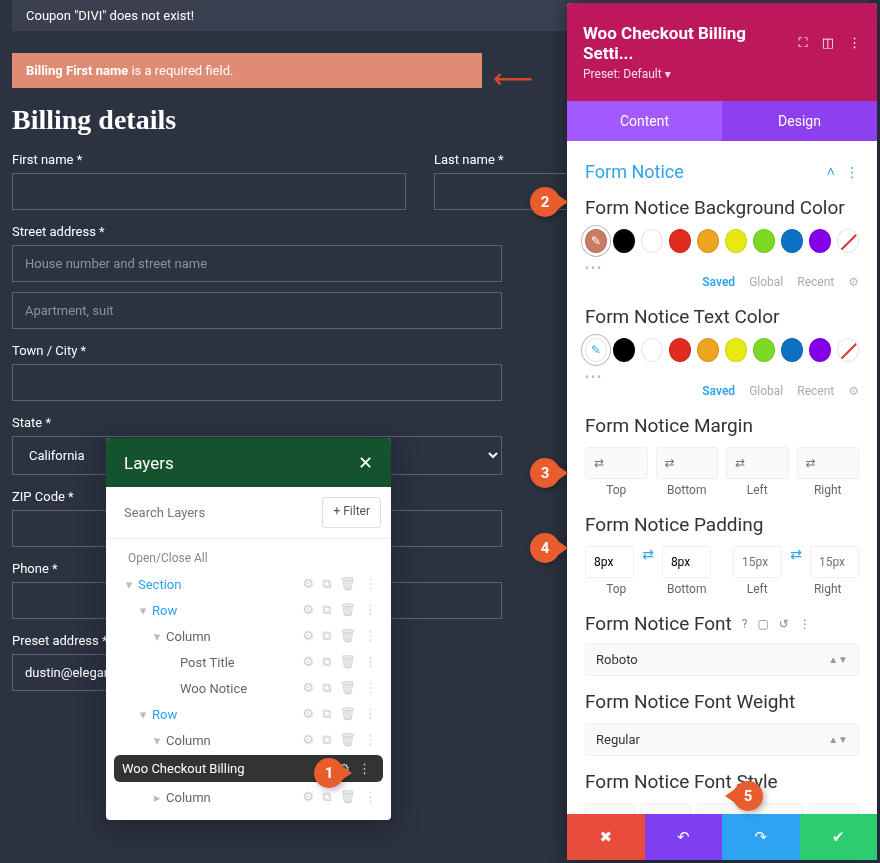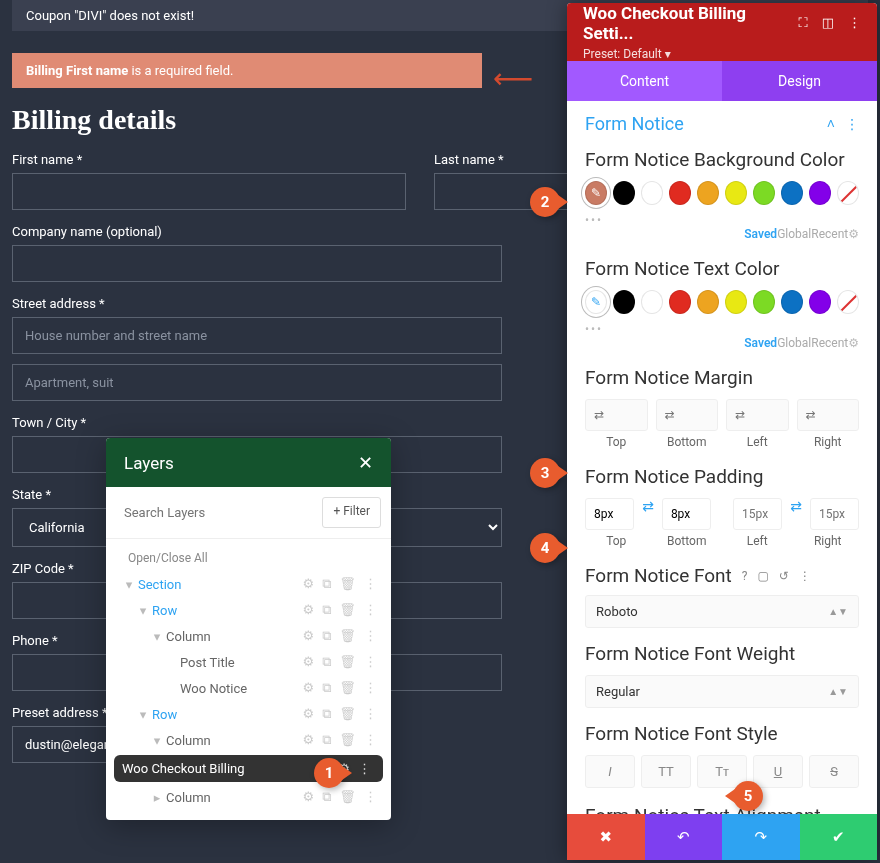--- a/index.html
+++ b/index.html
@@ -31,40 +31,40 @@
 .li .acts{color:#ccc;font-size:13px;letter-spacing:4px;display:flex;gap:4px}
 .li .acts span{cursor:pointer}
 .li.sect .nm{color:#2ea3f2}
 .li.rw .nm{color:#2ea3f2}
 .li.active{background:#333;border-radius:6px;margin:2px 8px;padding:6px 8px}
 .li.active .nm{color:#fff}
 .li.active .acts{color:#ddd}
 .ind1{padding-left:14px}.ind2{padding-left:28px}.ind3{padding-left:42px}.ind4{padding-left:56px}
 
 .panel{position:absolute;right:3px;top:3px;width:310px;background:#fff;height:857px;border-radius:4px;box-shadow:0 0 20px rgba(0,0,0,.4);z-index:15;display:flex;flex-direction:column}
-.panel-hd{background:#b91c1c;color:#fff;padding:0 16px;border-radius:4px 4px 0 0}
+.panel-hd{background:#be185d;color:#fff;padding:20px 16px;border-radius:4px 4px 0 0}
 .panel-hd .top{display:flex;justify-content:space-between;align-items:center}
 .panel-hd h3{font-size:17px;font-weight:700}
 .panel-hd .tics{display:flex;gap:14px;font-size:13px}
 .panel-hd .tics span{cursor:pointer}
 .panel-hd .preset{font-size:12px;opacity:.85;margin-top:4px}
 .tabs{display:flex;background:#a259ff}
 .tabs .tab{flex:1;text-align:center;padding:12px;color:#fff;font-size:14px;cursor:pointer}
 .tabs .tab.active{background:#8e3ff0}
-.panel-body{flex:1;overflow:auto;padding:4px 18px;color:#333;font-size:13px}
+.panel-body{flex:1;overflow:auto;padding:12px 18px;color:#333;font-size:13px}
 .sec-hd{color:#2ea3f2;font-size:18px;padding:8px 0 14px;display:flex;justify-content:space-between;align-items:center}
 .sec-hd .r{color:#2ea3f2;display:flex;gap:10px;font-size:14px}
 .lbl{color:#333;font-size:19px;margin-bottom:10px}
 .swatch-row{display:flex;gap:6px;align-items:center;margin-bottom:8px}
 .sw{width:24px;height:24px;border-radius:50%;cursor:pointer;border:1px solid rgba(0,0,0,.1)}
 .sw.sel{box-shadow:0 0 0 3px #fff,0 0 0 4px #bbb;display:flex;align-items:center;justify-content:center;color:#fff;font-size:12px}
 .sw.none{background:#fff;position:relative;overflow:hidden}
 .sw.none:before{content:"";position:absolute;left:-4px;top:10px;width:32px;height:2px;background:#d33;transform:rotate(-45deg)}
 .dots3{color:#bbb;letter-spacing:2px;font-size:12px;cursor:pointer}
-.saved-row{display:flex;justify-content:flex-end;align-items:center;font-size:12px;margin-bottom:16px}
+.saved-row{display:flex;gap:14px;justify-content:flex-end;align-items:center;font-size:12px;margin-bottom:16px}
 .saved-row .saved{color:#2ea3f2;font-weight:600}
 .saved-row .g{color:#aaa}
 .saved-row .gear{color:#bbb;cursor:pointer}
 .margin-grid{display:flex;gap:8px;margin-bottom:16px}
 .mg{flex:1}
 .mg input{width:100%;border:1px solid #eee;background:#fafafa;padding:8px;font-size:12px;color:#999;text-align:left;border-radius:3px}
 .mg .ml{text-align:center;font-size:12px;color:#666;margin-top:4px}
 .pad-row{display:flex;gap:8px;margin-bottom:4px;position:relative}
 .pad-row .cell{flex:1}
 .pad-row input{width:100%;border:1px solid #eee;background:#fff;padding:8px;font-size:12px;border-radius:3px}
@@ -94,21 +94,20 @@
   <div class="notice">
     <b>Billing First name</b><span> is a required field.</span>
   </div>
   <div class="arrow">⟵</div>
   <h2 class="bd">Billing details</h2>
 
   <div class="row">
     <div class="field"><label>First name *</label><input style=""></div>
     <div class="field" style="margin-right:40px"><label>Last name *</label><input style=""></div>
   </div>
-  <div class="field field-w" style="margin-bottom:14px"><label>Company name (optional)</label><input style=""></div>
   <div class="field field-w" style="margin-bottom:14px"><label>Street address *</label>
     <input placeholder="House number and street name" style="">
     <input class="street2" placeholder="Apartment, suit" style="">
   </div>
   <div class="field field-w" style="margin-bottom:14px"><label>Town / City *</label><input style=""></div>
   <div class="field field-w" style="margin-bottom:14px"><label>State *</label><select><option>California</option></select></div>
   <div class="field field-w" style="margin-bottom:14px"><label>ZIP Code *</label><input style=""></div>
   <div class="field field-w" style="margin-bottom:14px"><label>Phone *</label><input style=""></div>
   <div class="field field-w" style="margin-bottom:14px;width:120px"><label>Preset address *</label><input value="dustin@elegan" style=""></div>
 </div>

